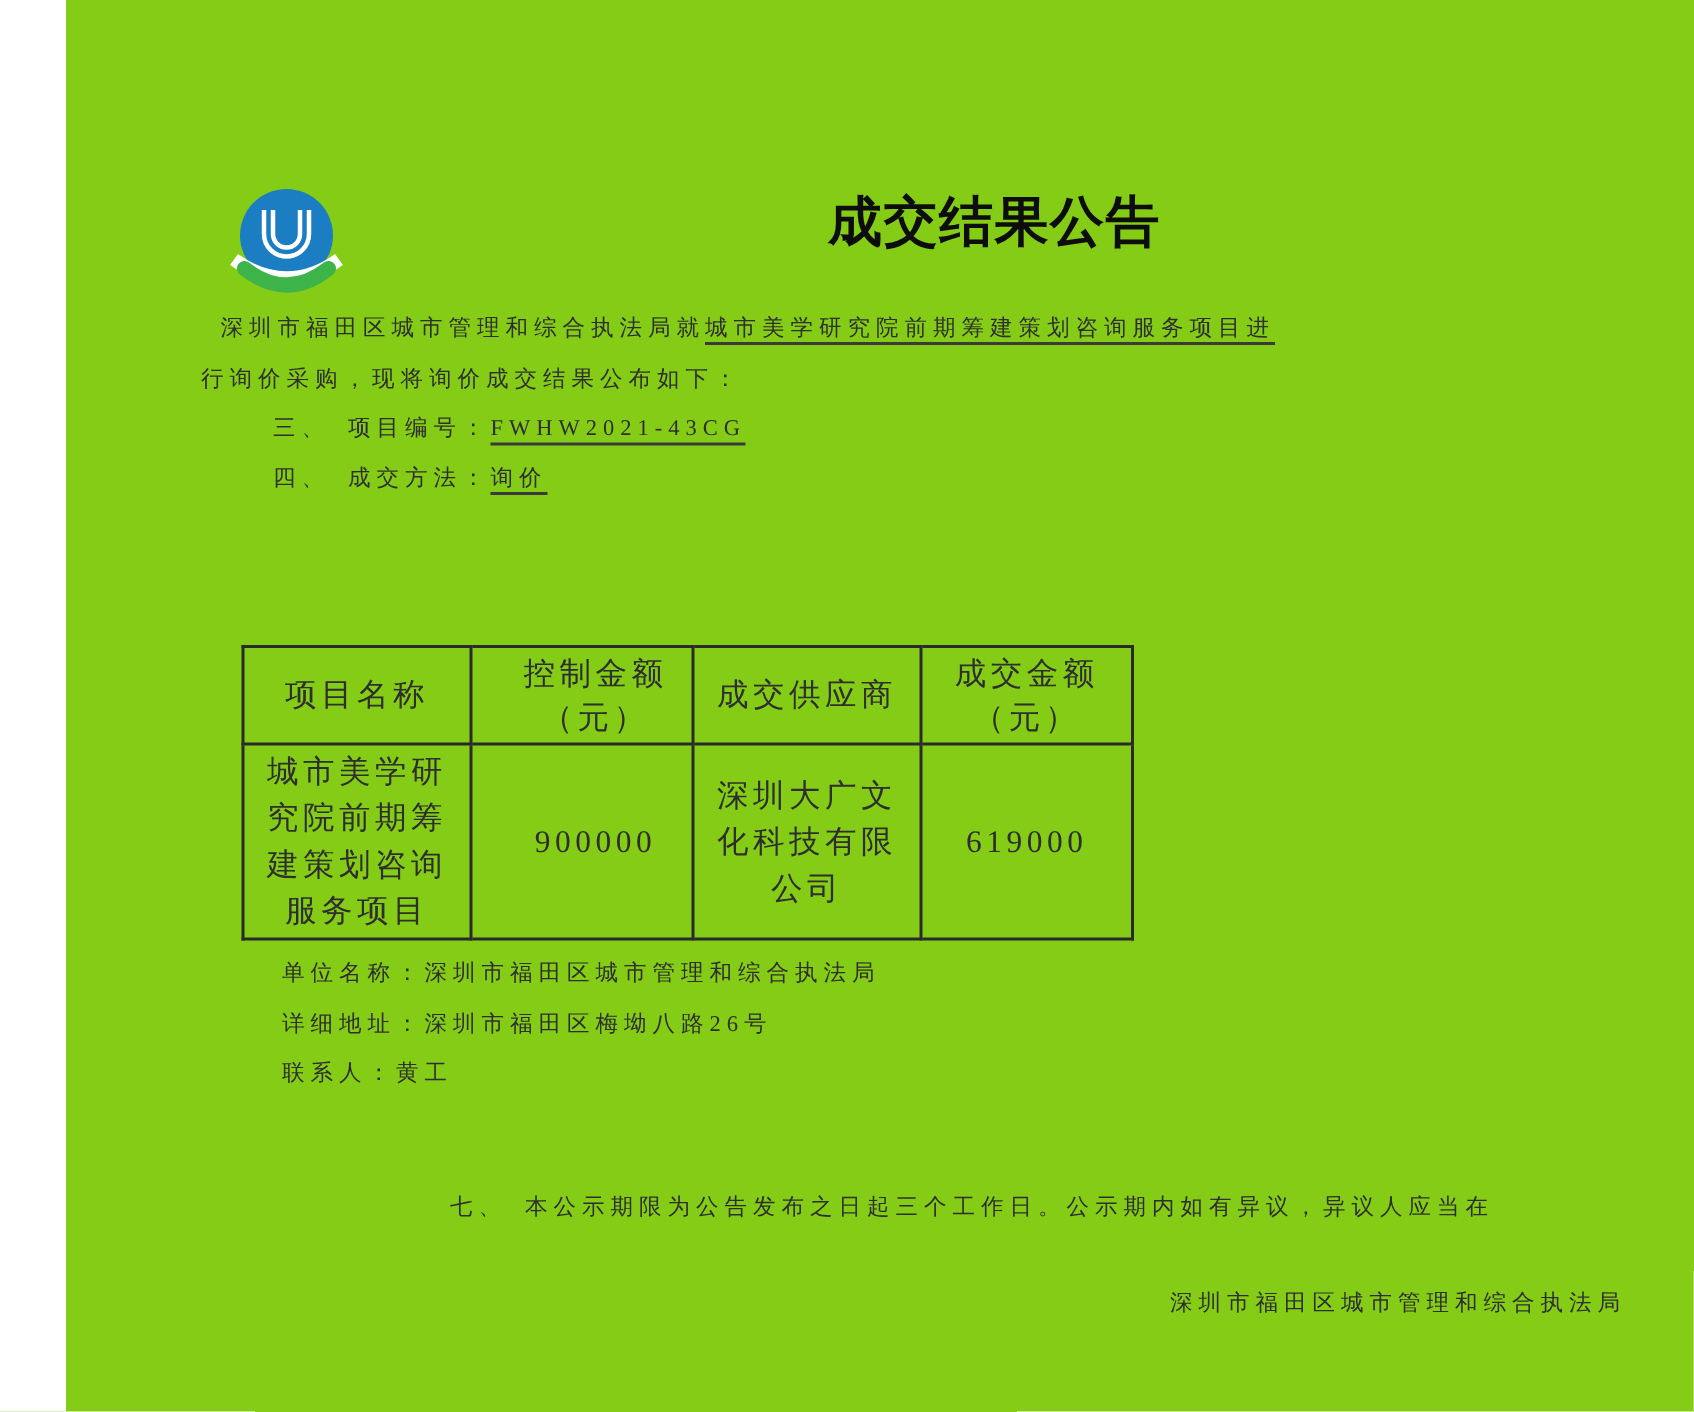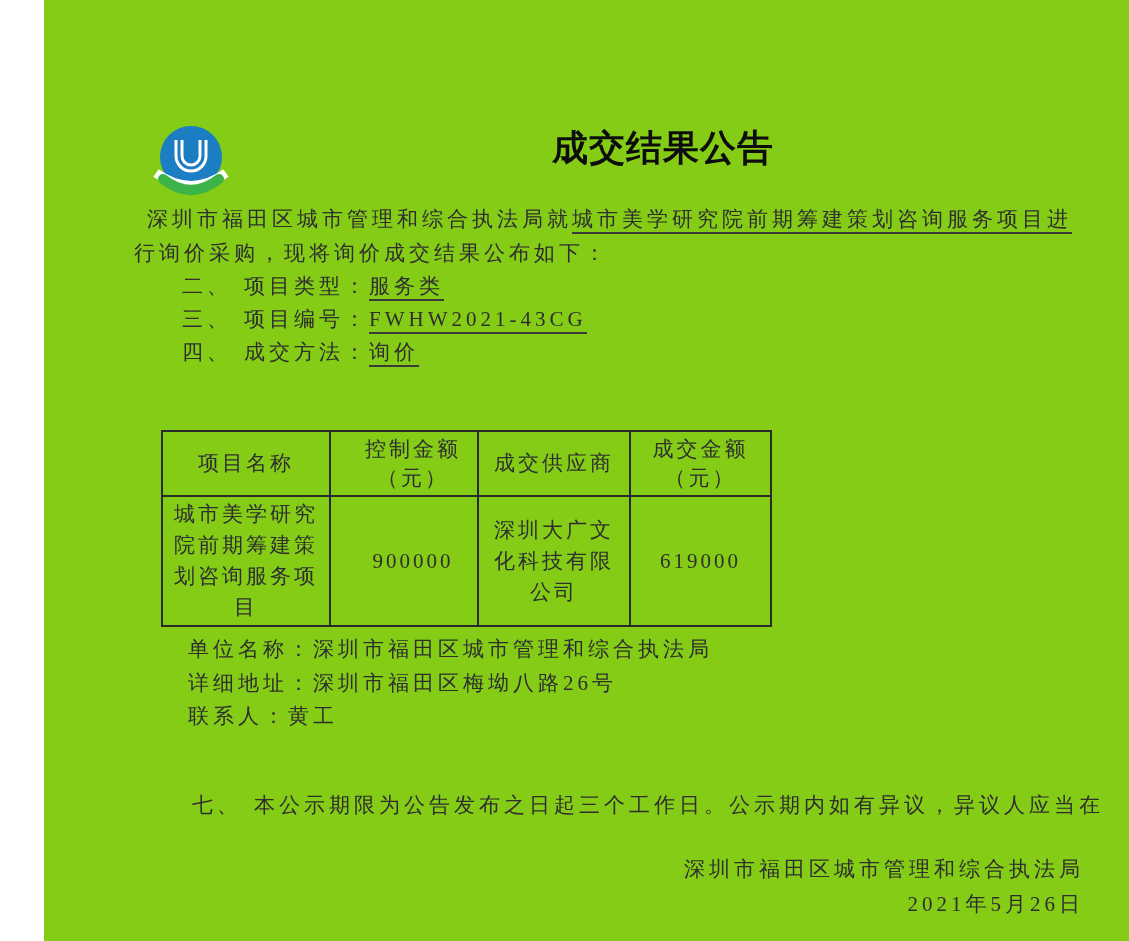--- a/index.html
+++ b/index.html
@@ -26,21 +26,21 @@
     left: 508px; top: 124px;
     font-family: "Liberation Sans", "DejaVu Sans", sans-serif;
     font-weight: bold;
     font-size: 36px;
     letter-spacing: 1px;
     color: #0d0d0d;
     white-space: nowrap;
   }
   
   .cn {
-    font-size: 21px;
+    font-size: 15px;
     letter-spacing: 4px;
     color: #2e2e2e;
     white-space: nowrap;
   }
   .u { border-bottom: 2px solid #3a3a3a; padding-bottom: 1px; }
   
   .intro { position: absolute; left: 90px; top: 202px; width: 980px; }
   .intro .line { line-height: 34px; }
   .intro .line.first { padding-left: 13px; }
   
@@ -58,21 +58,21 @@
     border: 2px solid #2a2a2a;
     text-align: center;
     vertical-align: middle;
     font-weight: normal;
     font-size: 21px;
     letter-spacing: 3px;
     color: #2e2e2e;
     white-space: pre-line;
     padding: 2px 6px;
   }
-  table.result .c1 { width: 168px; }
+  table.result .c1 { width: 152px; }
   table.result .c2 { width: 148px; padding-left: 24px; }
   table.result .c3 { width: 152px; }
   table.result .c4 { width: 141px; }
   table.result tr.hdr  { height: 65px; }
   table.result tr.hdr th { line-height: 29px; }
   table.result tr.body { height: 127px; }
   table.result tr.body td { line-height: 31px; }
   table.result tr.body td.wrap { white-space: normal; }
   
   .contact { position: absolute; left: 90px; top: 633px; width: 980px; }
@@ -107,23 +107,20 @@
 
   <div class="intro">
     <div class="line first cn">
       <span>深圳市福田区城市管理和综合执法局就</span><span class="u">城市美学研究院前期筹建策划咨询服务项目进</span>
     </div>
     <div class="line cn">行询价采购，现将询价成交结果公布如下：</div>
   </div>
 
   <div class="items">
     <div class="item cn">
-      <span class="num">二、</span><span>项目类型：</span><span class="u">服务类</span>
-    </div>
-    <div class="item cn">
       <span class="num">三、</span><span>项目编号：</span><span class="u">FWHW2021-43CG</span>
     </div>
     <div class="item cn">
       <span class="num">四、</span><span>成交方法：</span><span class="u">询价</span>
     </div>
   </div>
 
   <table class="result">
     <tbody>
       <tr class="hdr">
@@ -156,16 +153,15 @@
   </div>
 
   <div class="notice">
     <div class="line first cn">
       <span class="num">七、</span><span>本公示期限为公告发布之日起三个工作日。公示期内如有异议，异议人应当在</span>
     </div>
   </div>
 
   <div class="signature">
     <div class="sline cn">深圳市福田区城市管理和综合执法局</div>
-    <div class="sline cn">2021年5月26日</div>
   </div>
 
 </div>
 
 </body></html>

